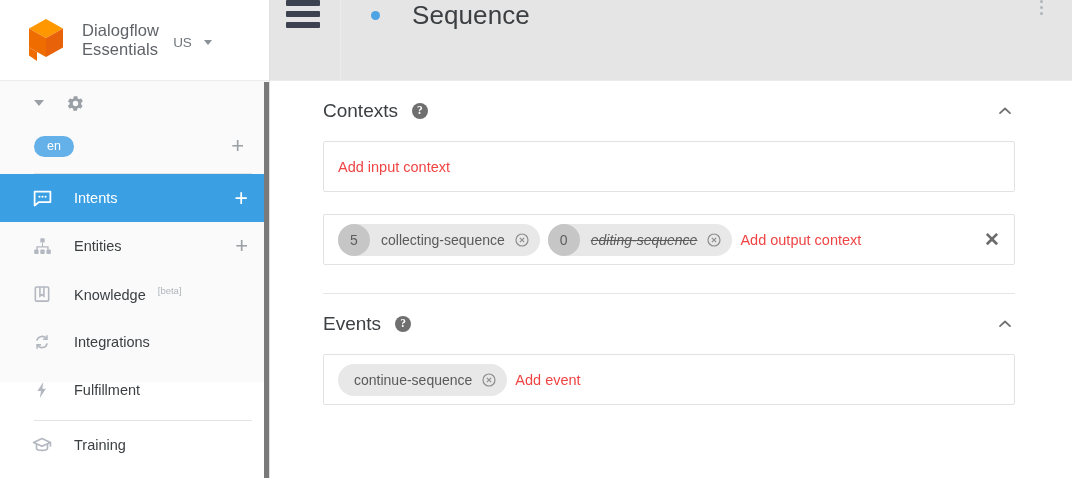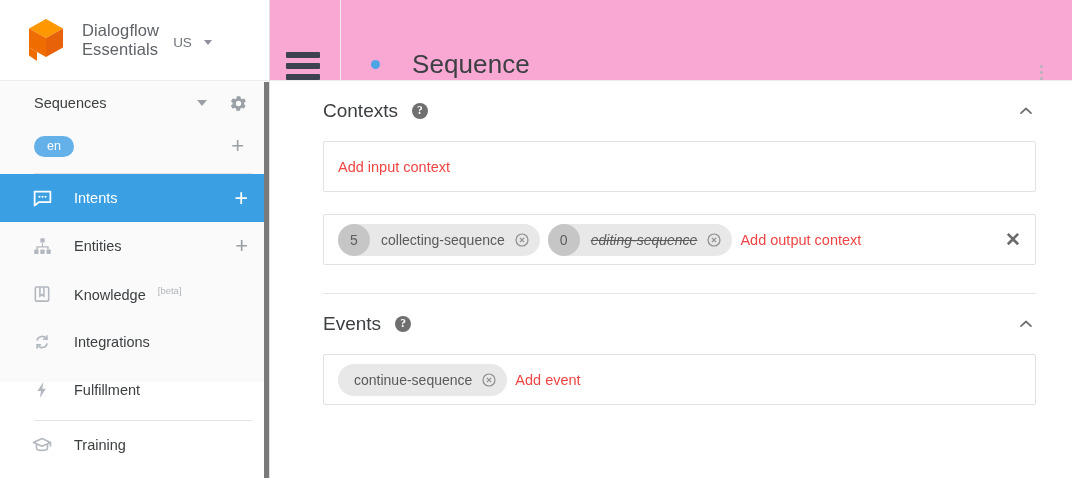--- a/index.html
+++ b/index.html
@@ -99,22 +99,22 @@
     width: 5px; height: 396px; background: #7a7a7a; border-radius: 0;
   }
   .sb-edge {
     position: absolute; top: 0; right: 0; width: 1px; height: 478px;
     background: #e0e0e0;
   }
 
   
   .main { flex: 1; height: 478px; position: relative; background: #fff; }
   .topbar {
-    height: 81px; display: flex; align-items: flex-end;
-    border-bottom: 1px solid #ececec; background: #f9a8d4;
+    height: 81px; display: flex; align-items: flex-start;
+    border-bottom: 1px solid #ececec; background: #e5e5e5;
   }
   .hamburger {
     width: 34px; margin-left: 16px; margin-right: 20px;
     display: flex; flex-direction: column; gap: 5px;
   }
   .hamburger span {
     display: block; height: 6px; background: #3c4250; border-radius: 1px;
   }
   .topbar-sep {
     width: 1px; align-self: stretch; background: #ececec; margin: 0;
@@ -132,21 +132,21 @@
     box-shadow: 0 1px 3px rgba(0,0,0,.30), 0 1px 2px rgba(0,0,0,.18);
     cursor: pointer; font-family: inherit;
   }
   .kebab {
     width: 34px; display: flex; flex-direction: column; align-items: center;
     gap: 3px; margin: 0 14px 0 12px; cursor: pointer;
   }
   .kebab i { width: 3px; height: 3px; border-radius: 50%; background: #b0b4b9; display:block; }
 
   .content { padding: 0 0 0 32px; }
-  .section { padding-right: 20px; }
+  .section { padding-right: 41px; }
   .section-head {
     display: flex; align-items: center;
     height: 60px; padding-left: 21px; padding-right: 16px;
   }
   .section-title { font-size: 19px; color: #3c4043; font-weight: 400; }
   .help-ico {
     width: 16px; height: 16px; border-radius: 50%;
     background: #6f6f6f; color: #fff; font-size: 11.5px; font-weight: bold;
     display: flex; align-items: center; justify-content: center;
     margin-left: 14px; line-height: 1; font-family: "Liberation Serif", serif;
@@ -209,21 +209,20 @@
       </div>
       <div class="brand-text">Dialogflow
 Essentials</div>
       <div class="region">
         <span>US</span>
         <span class="caret-down"></span>
       </div>
     </div>
 
     <div class="seq-row">
-      <span class="seq-name">Sequences</span>
       <span class="seq-caret"></span>
       <span class="gear">
         <svg viewBox="0 0 24 24" width="19" height="19" fill="currentColor">
           <path d="M19.1 12.9a7.6 7.6 0 000-1.8l2-1.5a.5.5 0 00.1-.6l-1.9-3.2a.5.5 0 00-.6-.2l-2.3.9a7.2 7.2 0 00-1.6-.9l-.3-2.4a.5.5 0 00-.5-.4h-3.8a.5.5 0 00-.5.4l-.3 2.4c-.6.2-1.1.5-1.6.9l-2.3-.9a.5.5 0 00-.6.2L2.5 9a.5.5 0 00.1.6l2 1.5a7.6 7.6 0 000 1.8l-2 1.5a.5.5 0 00-.1.6l1.9 3.2a.5.5 0 00.6.2l2.3-.9c.5.4 1 .7 1.6.9l.3 2.4a.5.5 0 00.5.4h3.8a.5.5 0 00.5-.4l.3-2.4c.6-.2 1.1-.5 1.6-.9l2.3.9a.5.5 0 00.6-.2l1.9-3.2a.5.5 0 00-.1-.6zM12 15.4A3.4 3.4 0 1115.4 12 3.4 3.4 0 0112 15.4z"></path>
         </svg>
       </span>
     </div>
 
     <div class="lang-row">
       <span class="lang-chip">en</span>

